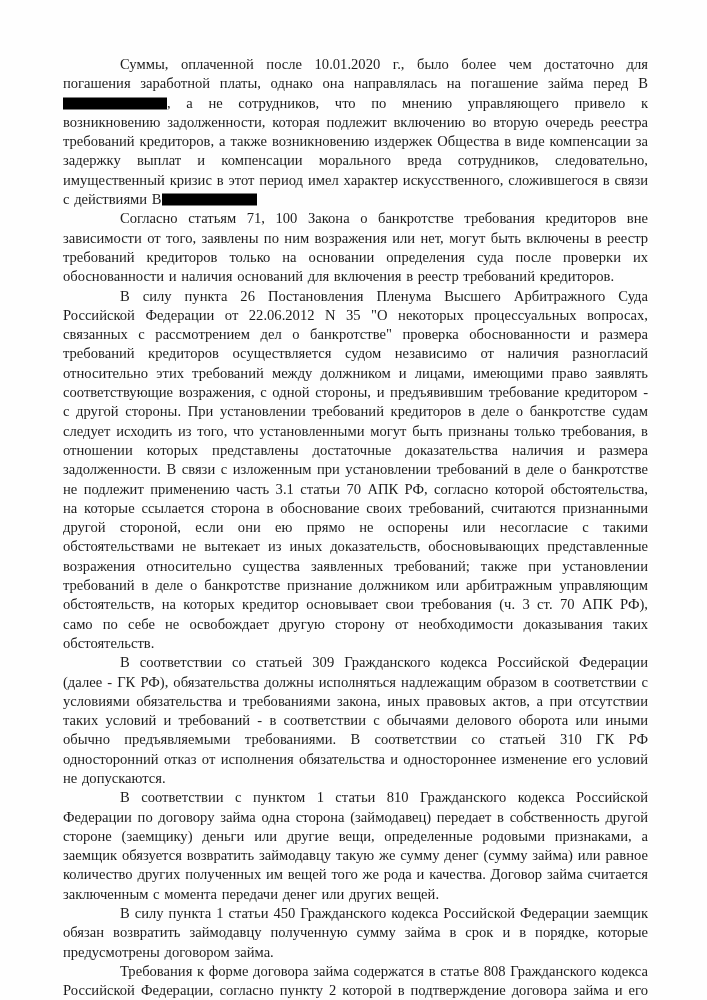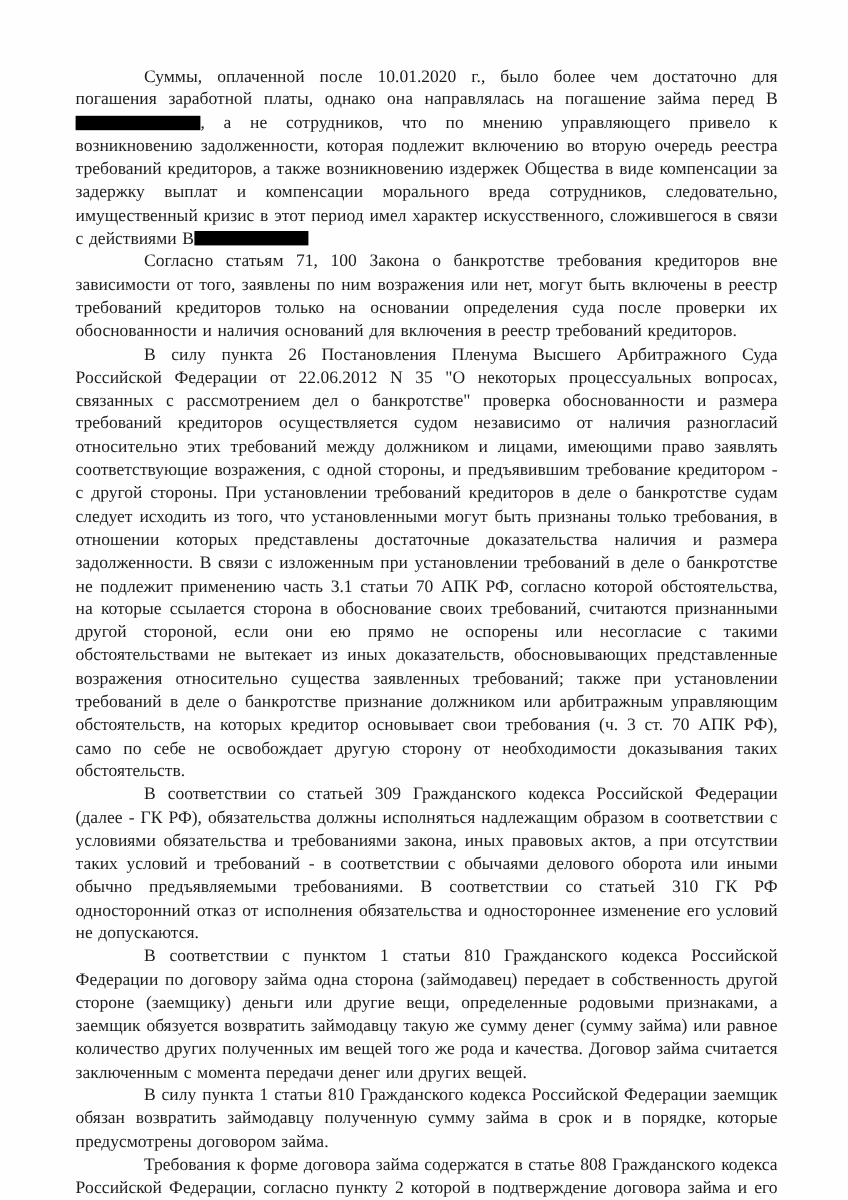--- a/index.html
+++ b/index.html
@@ -50,18 +50,18 @@
     <p><span>Суммы, оплаченной после 10.01.2020 г., было более чем достаточно для погашения заработной платы, однако она направлялась на погашение займа перед В</span><span class="redact r1"></span><span>, а не сотрудников, что по мнению управляющего привело к возникновению задолженности, которая подлежит включению во вторую очередь реестра требований кредиторов, а также возникновению издержек Общества в виде компенсации за задержку выплат и компенсации морального вреда сотрудников, следовательно, имущественный кризис в этот период имел характер искусственного, сложившегося в связи с действиями В</span><span class="redact r2"></span></p>
 
     <p>Согласно статьям 71, 100 Закона о банкротстве требования кредиторов вне зависимости от того, заявлены по ним возражения или нет, могут быть включены в реестр требований кредиторов только на основании определения суда после проверки их обоснованности и наличия оснований для включения в реестр требований кредиторов.</p>
 
     <p>В силу пункта 26 Постановления Пленума Высшего Арбитражного Суда Российской Федерации от 22.06.2012 N 35 "О некоторых процессуальных вопросах, связанных с рассмотрением дел о банкротстве" проверка обоснованности и размера требований кредиторов осуществляется судом независимо от наличия разногласий относительно этих требований между должником и лицами, имеющими право заявлять соответствующие возражения, с одной стороны, и предъявившим требование кредитором - с другой стороны. При установлении требований кредиторов в деле о банкротстве судам следует исходить из того, что установленными могут быть признаны только требования, в отношении которых представлены достаточные доказательства наличия и размера задолженности. В связи с изложенным при установлении требований в деле о банкротстве не подлежит применению часть 3.1 статьи 70 АПК РФ, согласно которой обстоятельства, на которые ссылается сторона в обоснование своих требований, считаются признанными другой стороной, если они ею прямо не оспорены или несогласие с такими обстоятельствами не вытекает из иных доказательств, обосновывающих представленные возражения относительно существа заявленных требований; также при установлении требований в деле о банкротстве признание должником или арбитражным управляющим обстоятельств, на которых кредитор основывает свои требования (ч. 3 ст. 70 АПК РФ), само по себе не освобождает другую сторону от необходимости доказывания таких обстоятельств.</p>
 
     <p>В соответствии со статьей 309 Гражданского кодекса Российской Федерации (далее - ГК РФ), обязательства должны исполняться надлежащим образом в соответствии с условиями обязательства и требованиями закона, иных правовых актов, а при отсутствии таких условий и требований - в соответствии с обычаями делового оборота или иными обычно предъявляемыми требованиями. В соответствии со статьей 310 ГК РФ односторонний отказ от исполнения обязательства и одностороннее изменение его условий не допускаются.</p>
 
     <p>В соответствии с пунктом 1 статьи 810 Гражданского кодекса Российской Федерации по договору займа одна сторона (займодавец) передает в собственность другой стороне (заемщику) деньги или другие вещи, определенные родовыми признаками, а заемщик обязуется возвратить займодавцу такую же сумму денег (сумму займа) или равное количество других полученных им вещей того же рода и качества. Договор займа считается заключенным с момента передачи денег или других вещей.</p>
 
-    <p>В силу пункта 1 статьи 810 Гражданского кодекса Российской Федерации заемщик обязан возвратить займодавцу полученную сумму займа в срок и в порядке, которые предусмотрены договором займа.</p>
+    <p>В силу пункта 1 статьи 450 Гражданского кодекса Российской Федерации заемщик обязан возвратить займодавцу полученную сумму займа в срок и в порядке, которые предусмотрены договором займа.</p>
 
     <p>Требования к форме договора займа содержатся в статье 808 Гражданского кодекса Российской Федерации, согласно пункту 2 которой в подтверждение договора займа и его условий может быть представлена расписка заемщика или иной документ, удостоверяющие передачу заимодавцем определенной денежной суммы или определенного количества вещей.</p>
 
   </div>
 </div>
 
 </body></html>

